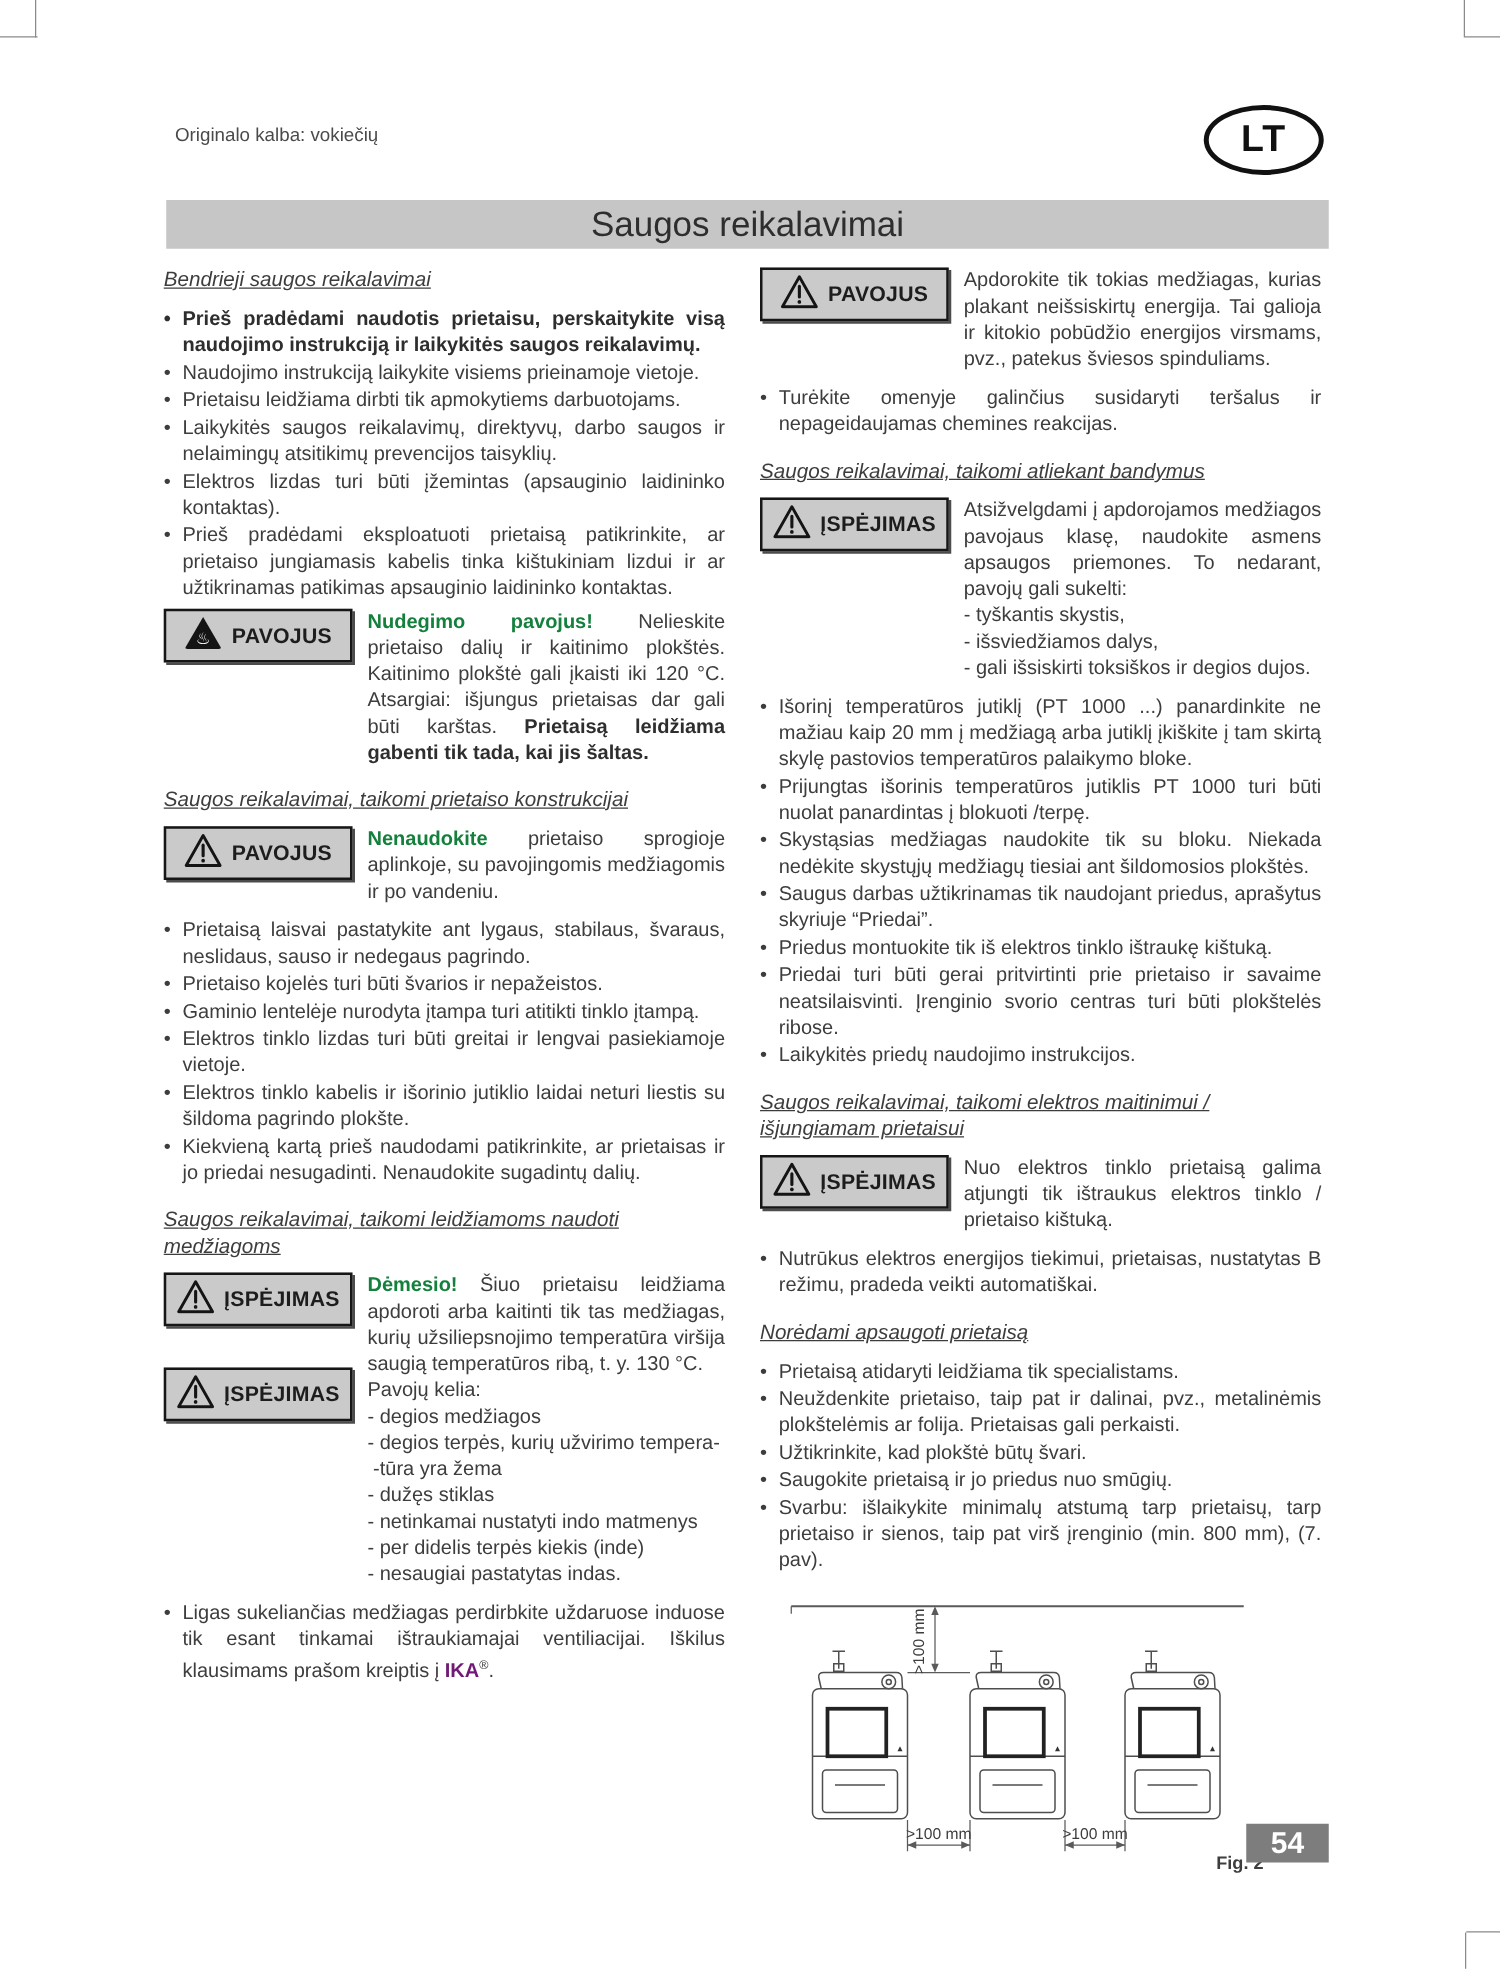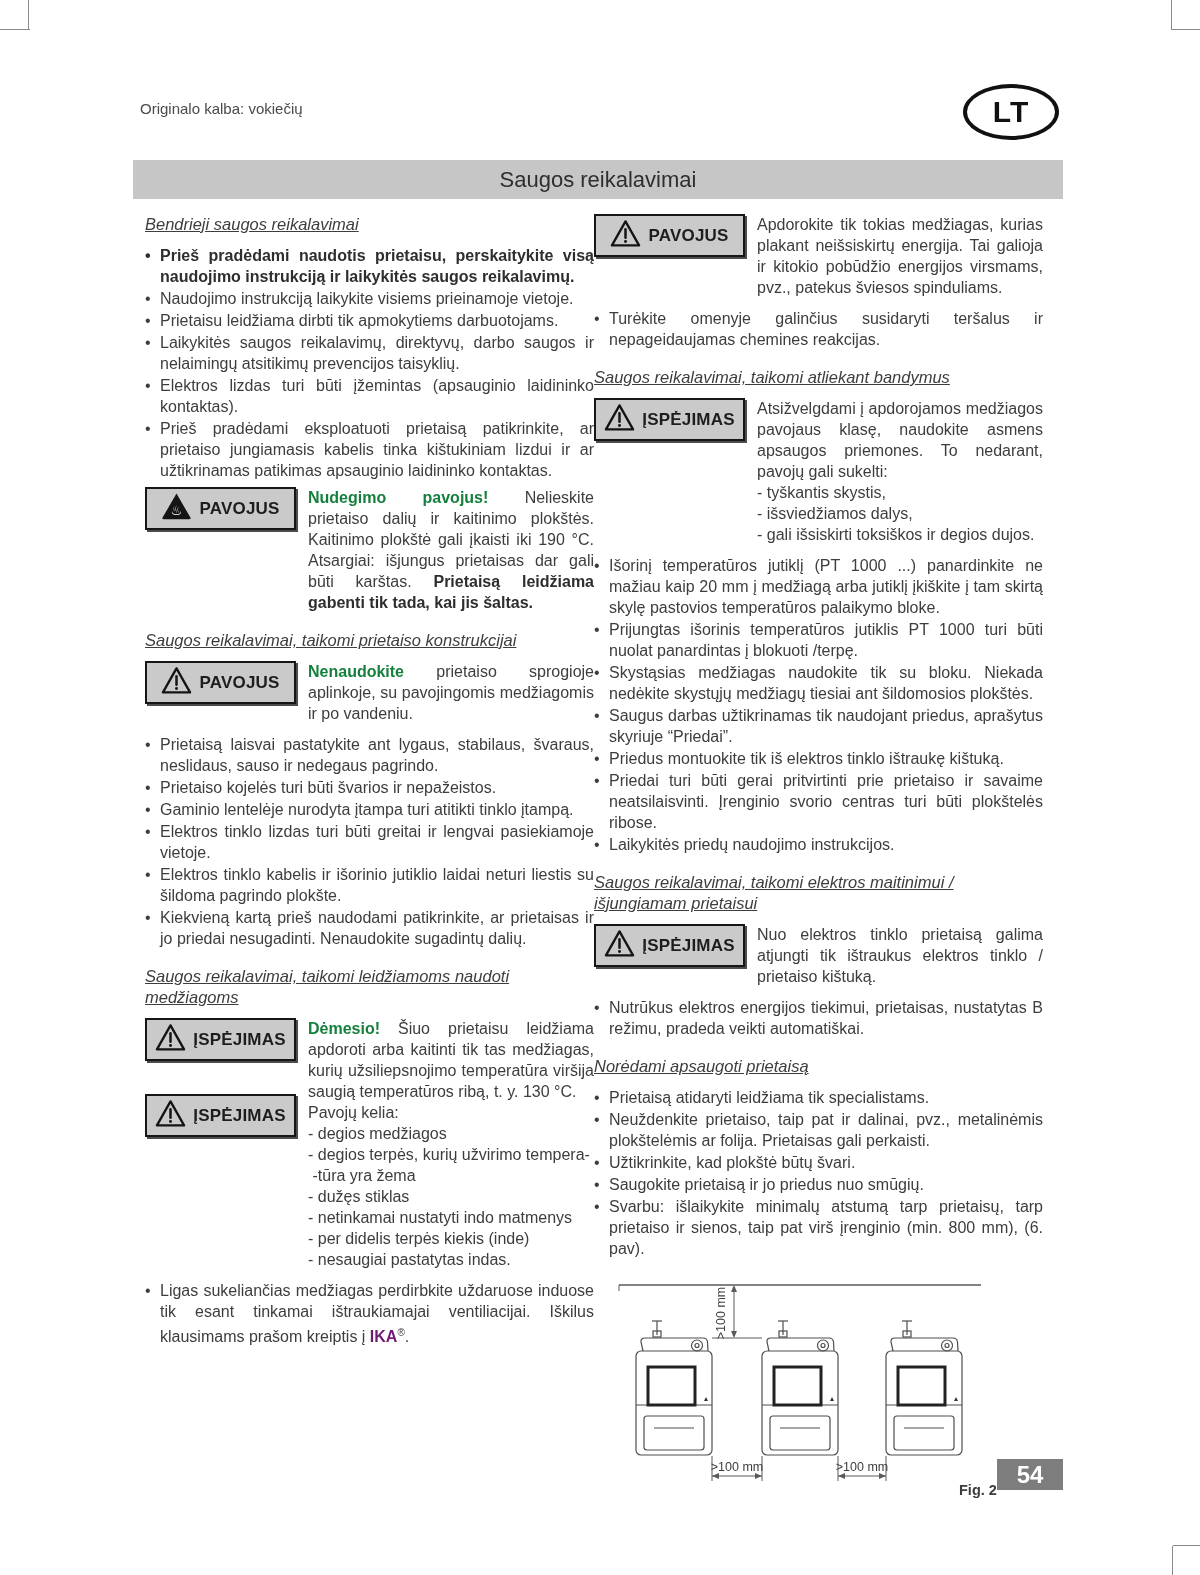--- a/index.html
+++ b/index.html
@@ -21,23 +21,23 @@
   .crop.br .v { left:0; top:1px; }
   .crop.br .h { left:1px; top:0; }
 
   .lang-note { position:absolute; left:140px; top:100px; font-size:15px; color:#4a4a4a; }
   .lt-badge { position:absolute; left:963px; top:84px; width:96px; height:56px;
     border:4px solid #111; border-radius:50%; display:flex; align-items:center; justify-content:center;
     font-weight:700; font-size:30px; color:#111; letter-spacing:1px; }
 
   .titlebar { position:absolute; left:133px; top:160px; width:930px; height:39px;
     background:#c6c6c6; display:flex; align-items:center; justify-content:center;
-    font-size:22px; color:#2e2e2e; }
-
-  .cols { position:absolute; left:145px; top:212px; width:926px; display:flex; }
+    font-size:28px; color:#2e2e2e; }
+
+  .cols { position:absolute; left:131px; top:212px; width:926px; display:flex; gap:28px; }
   .col { width:449px; font-size:16px; line-height:21px; }
 
   .shead { font-style:italic; text-decoration:underline; font-size:16.5px;
     margin:17px 0 10px 0; color:#3d3d3d; }
   .shead.first { margin-top:2px; }
 
   .bullet { display:flex; margin:0 0 1px 0; }
   .bullet .dot { flex:0 0 15px; text-align:left; }
   .bullet .txt { flex:1; text-align:justify; }
   .bullet.bold { font-weight:700; color:#2e2e2e; }
@@ -125,21 +125,21 @@
           <span>
             <svg viewBox="0 0 40 36" width="31" height="28">
               <path d="M20 2 L38 33 Q39 35 36 35 L4 35 Q1 35 2 33 Z" fill="#141414"></path>
               <text x="20" y="30" font-size="17" fill="#ffffff" text-anchor="middle">♨</text>
             </svg>
           </span>
           <span class="wlabel">PAVOJUS</span>
         </div>
       </div>
       <div class="wtext">
-        <span class="lead">Nudegimo pavojus!</span><span> Nelieskite prietaiso dalių ir kaitinimo plokštės. Kaitinimo plokštė gali įkaisti iki 190 °C. Atsargiai: išjungus prietaisas dar gali būti karštas. </span><span class="tail">Prietaisą leidžiama gabenti tik tada, kai jis šaltas.</span>
+        <span class="lead">Nudegimo pavojus!</span><span> Nelieskite prietaiso dalių ir kaitinimo plokštės. Kaitinimo plokštė gali įkaisti iki 120 °C. Atsargiai: išjungus prietaisas dar gali būti karštas. </span><span class="tail">Prietaisą leidžiama gabenti tik tada, kai jis šaltas.</span>
       </div>
     </div>
 
     <div class="shead">Saugos reikalavimai, taikomi prietaiso konstrukcijai</div>
 
     <div class="warnrow">
       <div class="wstack">
         <div class="wbox">
           <span>
             <svg viewBox="0 0 40 36" width="31" height="28">
@@ -336,21 +336,21 @@
     <div class="bullet">
         <span class="dot">•</span>
         <span class="txt">Užtikrinkite, kad plokštė būtų švari.</span>
       </div>
     <div class="bullet">
         <span class="dot">•</span>
         <span class="txt">Saugokite prietaisą ir jo priedus nuo smūgių.</span>
       </div>
     <div class="bullet">
         <span class="dot">•</span>
-        <span class="txt">Svarbu: išlaikykite minimalų atstumą tarp prietaisų, tarp prietaiso ir sienos, taip pat virš įrenginio (min. 800 mm), (6. pav).</span>
+        <span class="txt">Svarbu: išlaikykite minimalų atstumą tarp prietaisų, tarp prietaiso ir sienos, taip pat virš įrenginio (min. 800 mm), (7. pav).</span>
       </div>
 
     <div class="figwrap">
       <svg viewBox="0 0 420 232" width="420" height="232">
 
         <path d="M15 12 L377 12" stroke="#5a5a5a" stroke-width="1.6" fill="none"></path>
         <path d="M15 12 L15 18" stroke="#5a5a5a" stroke-width="1" fill="none"></path>
 
         <g stroke="#5a5a5a" stroke-width="1">
           <line x1="130" y1="14" x2="130" y2="63"></line>

